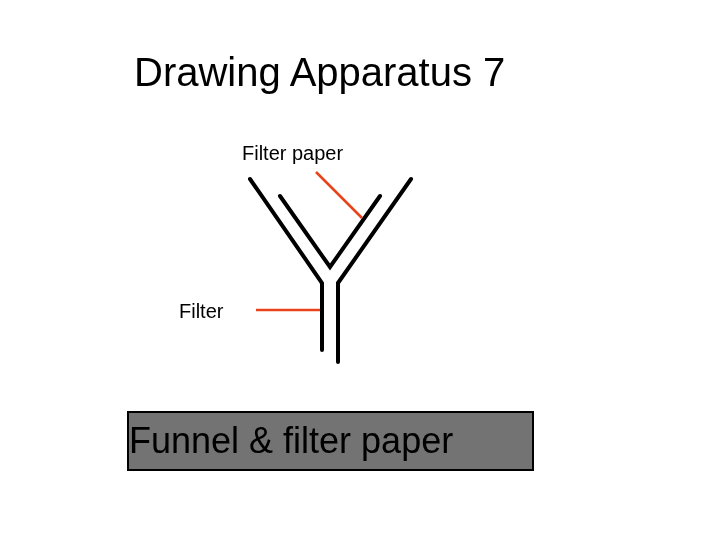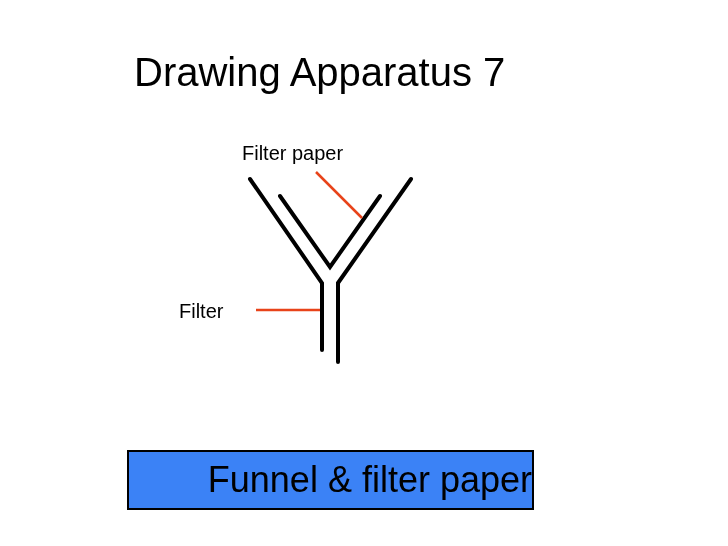--- a/index.html
+++ b/index.html
@@ -4,21 +4,21 @@
   <style>
     html, body { margin: 0; padding: 0; background: #ffffff; }
     body { width: 728px; height: 546px; position: relative; overflow: hidden;
            font-family: "Liberation Sans", sans-serif; color: #000; }
     .title { position: absolute; left: 134px; top: 48px; font-size: 40px; line-height: 48px; white-space: nowrap; text-align: right; }
     .label { position: absolute; font-size: 20px; line-height: 24px; white-space: nowrap; text-align: center; }
     .lbl-filter { left: 242px; top: 141px; }
     .lbl-funnel { left: 179px; top: 299px; }
     svg.diagram { position: absolute; left: 0; top: 0; }
     .caption-box { position: absolute; left: 127px; top: 411px; width: 403px; height: 56px;
-                   background: #3b82f6; border: 2px solid #000; display: flex; align-items: center; justify-content: flex-end; margin-top: 39px; }
+                   background: #737373; border: 2px solid #000; display: flex; align-items: center; justify-content: flex-start; }
     .caption-text { font-size: 36px; line-height: 40px; white-space: nowrap; }
   </style>
 </head>
 <body>
 
 <div class="title">Drawing Apparatus 7</div>
 
 <div class="label lbl-filter">Filter paper</div>
 <div class="label lbl-funnel">Filter</div>
 

